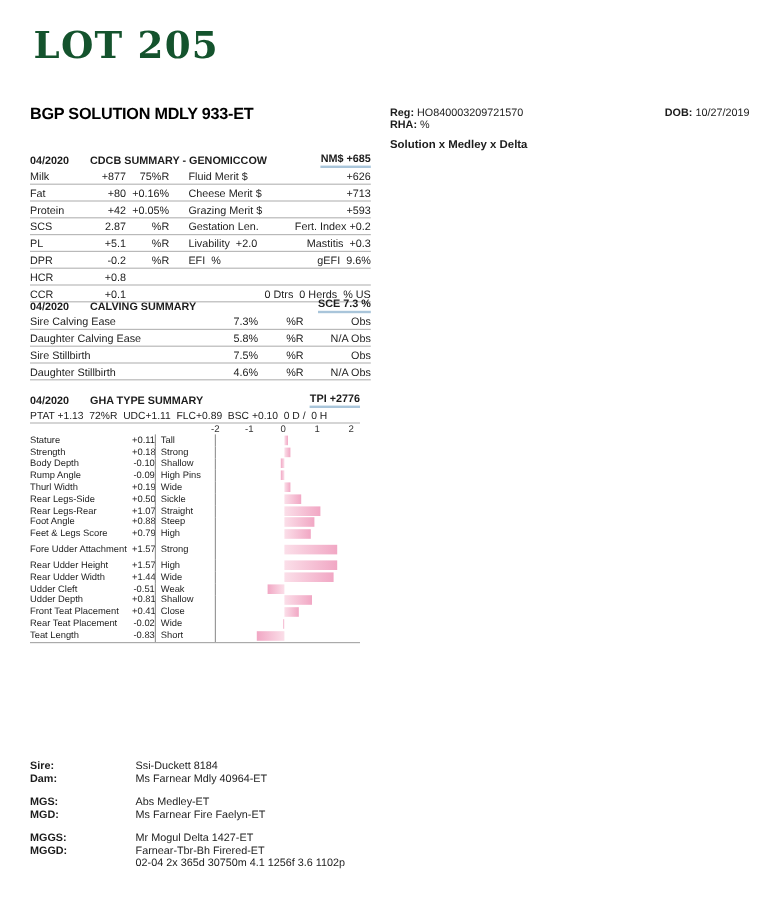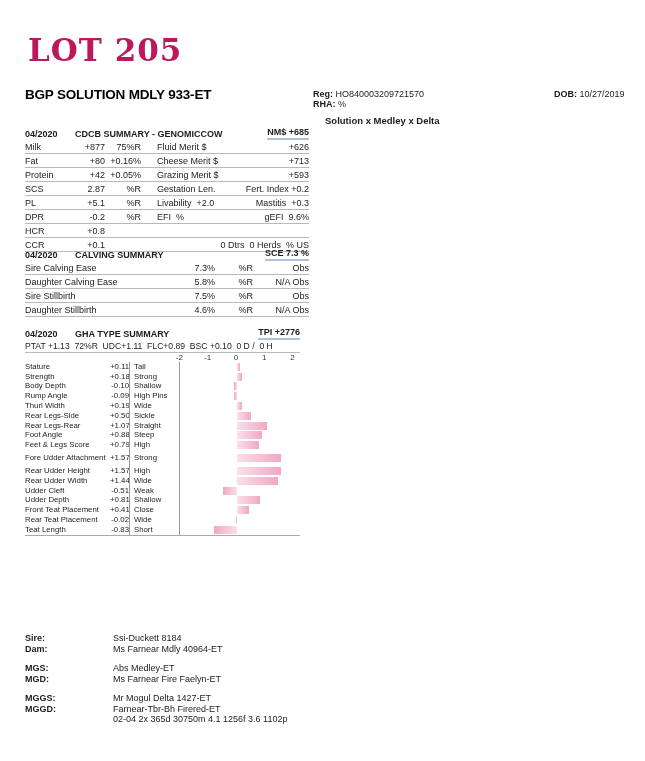--- a/index.html
+++ b/index.html
@@ -4,29 +4,29 @@
 <style>
   html,body{margin:0;padding:0;}
   body{
     width:645px;height:761px;background:#ffffff;position:relative;
     font-family:"Liberation Sans", sans-serif;color:#1c1c1c;overflow:hidden;
     -webkit-font-smoothing:antialiased;
   }
   .b{font-weight:bold;}
 
   #lot-title{
-    position:absolute;left:28px;top:32px;
+    position:absolute;left:28px;top:20px;
     font-family:"DejaVu Serif", serif;font-weight:bold;font-size:31px;
-    letter-spacing:1px;color:#be185d;
+    letter-spacing:1px;color:#14532d;
   }
   #bull-name{
     position:absolute;left:25px;top:87px;font-size:13.5px;font-weight:bold;
     letter-spacing:-0.2px;color:#000;
   }
-  #reg-block{position:absolute;left:313px;top:89px;font-size:9px;line-height:10px;}
+  #reg-block{position:absolute;left:325px;top:89px;font-size:9px;line-height:10px;}
   #dob-block{position:absolute;left:538px;top:89px;font-size:9px;padding-left:16px;}
   #sire-stack{position:absolute;left:325px;top:115px;font-size:9.5px;font-weight:bold;}
 
   .summary{position:absolute;left:25px;width:284px;font-size:9px;}
   #cdcb{top:127px;}
   #calving{top:248px;}
   .sum-header{display:grid;grid-template-columns:50px 1fr auto;height:13px;align-items:center;font-weight:bold;}
   .hdr-right{border-bottom:2px solid var(--accent);padding-bottom:1px;text-align:center;}
 
   .t-row{display:grid;grid-template-columns:50px 30px 36px 1fr auto;height:13px;

